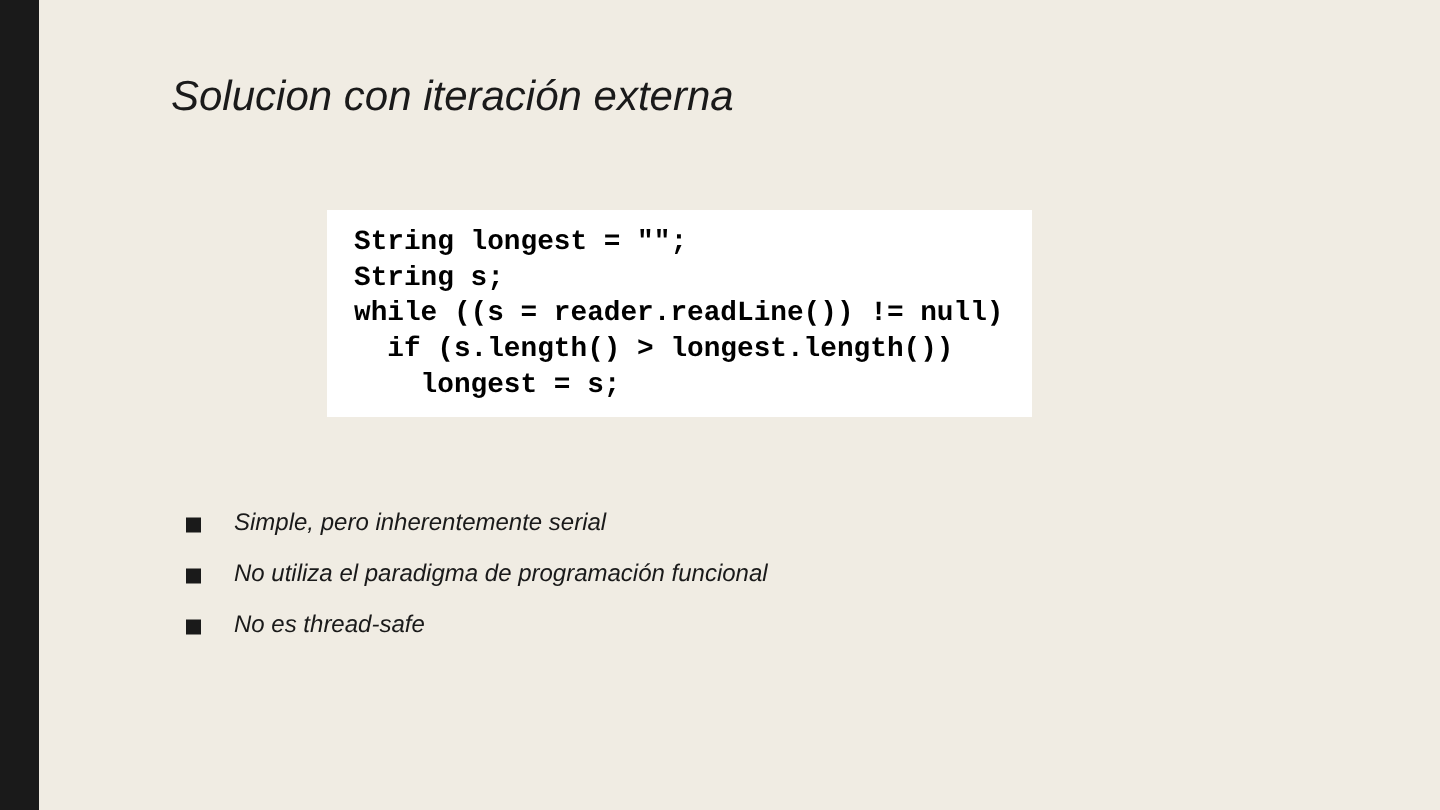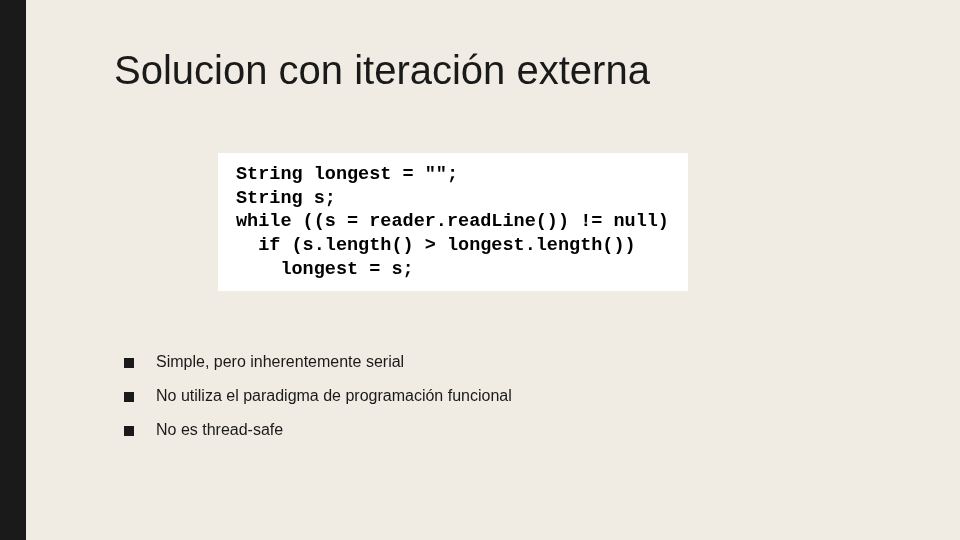--- a/index.html
+++ b/index.html
@@ -19,25 +19,26 @@
   }
   .content {
     position: absolute;
     left: 26px;
     top: 0;
     width: 934px;
     height: 540px;
     padding: 48px 70px 0 88px;
   }
   .title {
-    font-size: 40px;
+    font-size: 28px;
     font-weight: 400;
     color: #1a1a1a;
     letter-spacing: 0px;
     margin-bottom: 60px;
+    font-style: italic;
   }
   .code-box {
     background: #ffffff;
     width: 470px;
     margin-left: 104px;
     padding: 10px 18px 10px 18px;
     font-family: "Courier New", Courier, monospace;
     font-size: 18.5px;
     font-weight: bold;
     color: #000;
@@ -48,20 +49,21 @@
   .bullets {
     list-style: none;
     padding-left: 10px;
   }
   .bullets li {
     display: flex;
     align-items: flex-start;
     margin-bottom: 16px;
     font-size: 16px;
     color: #1a1a1a;
+    font-style: italic;
   }
   .bullets li .sq {
     width: 10px;
     height: 10px;
     background: #1a1a1a;
     flex: 0 0 10px;
     margin-top: 5px;
     margin-right: 22px;
   }
 </style>

